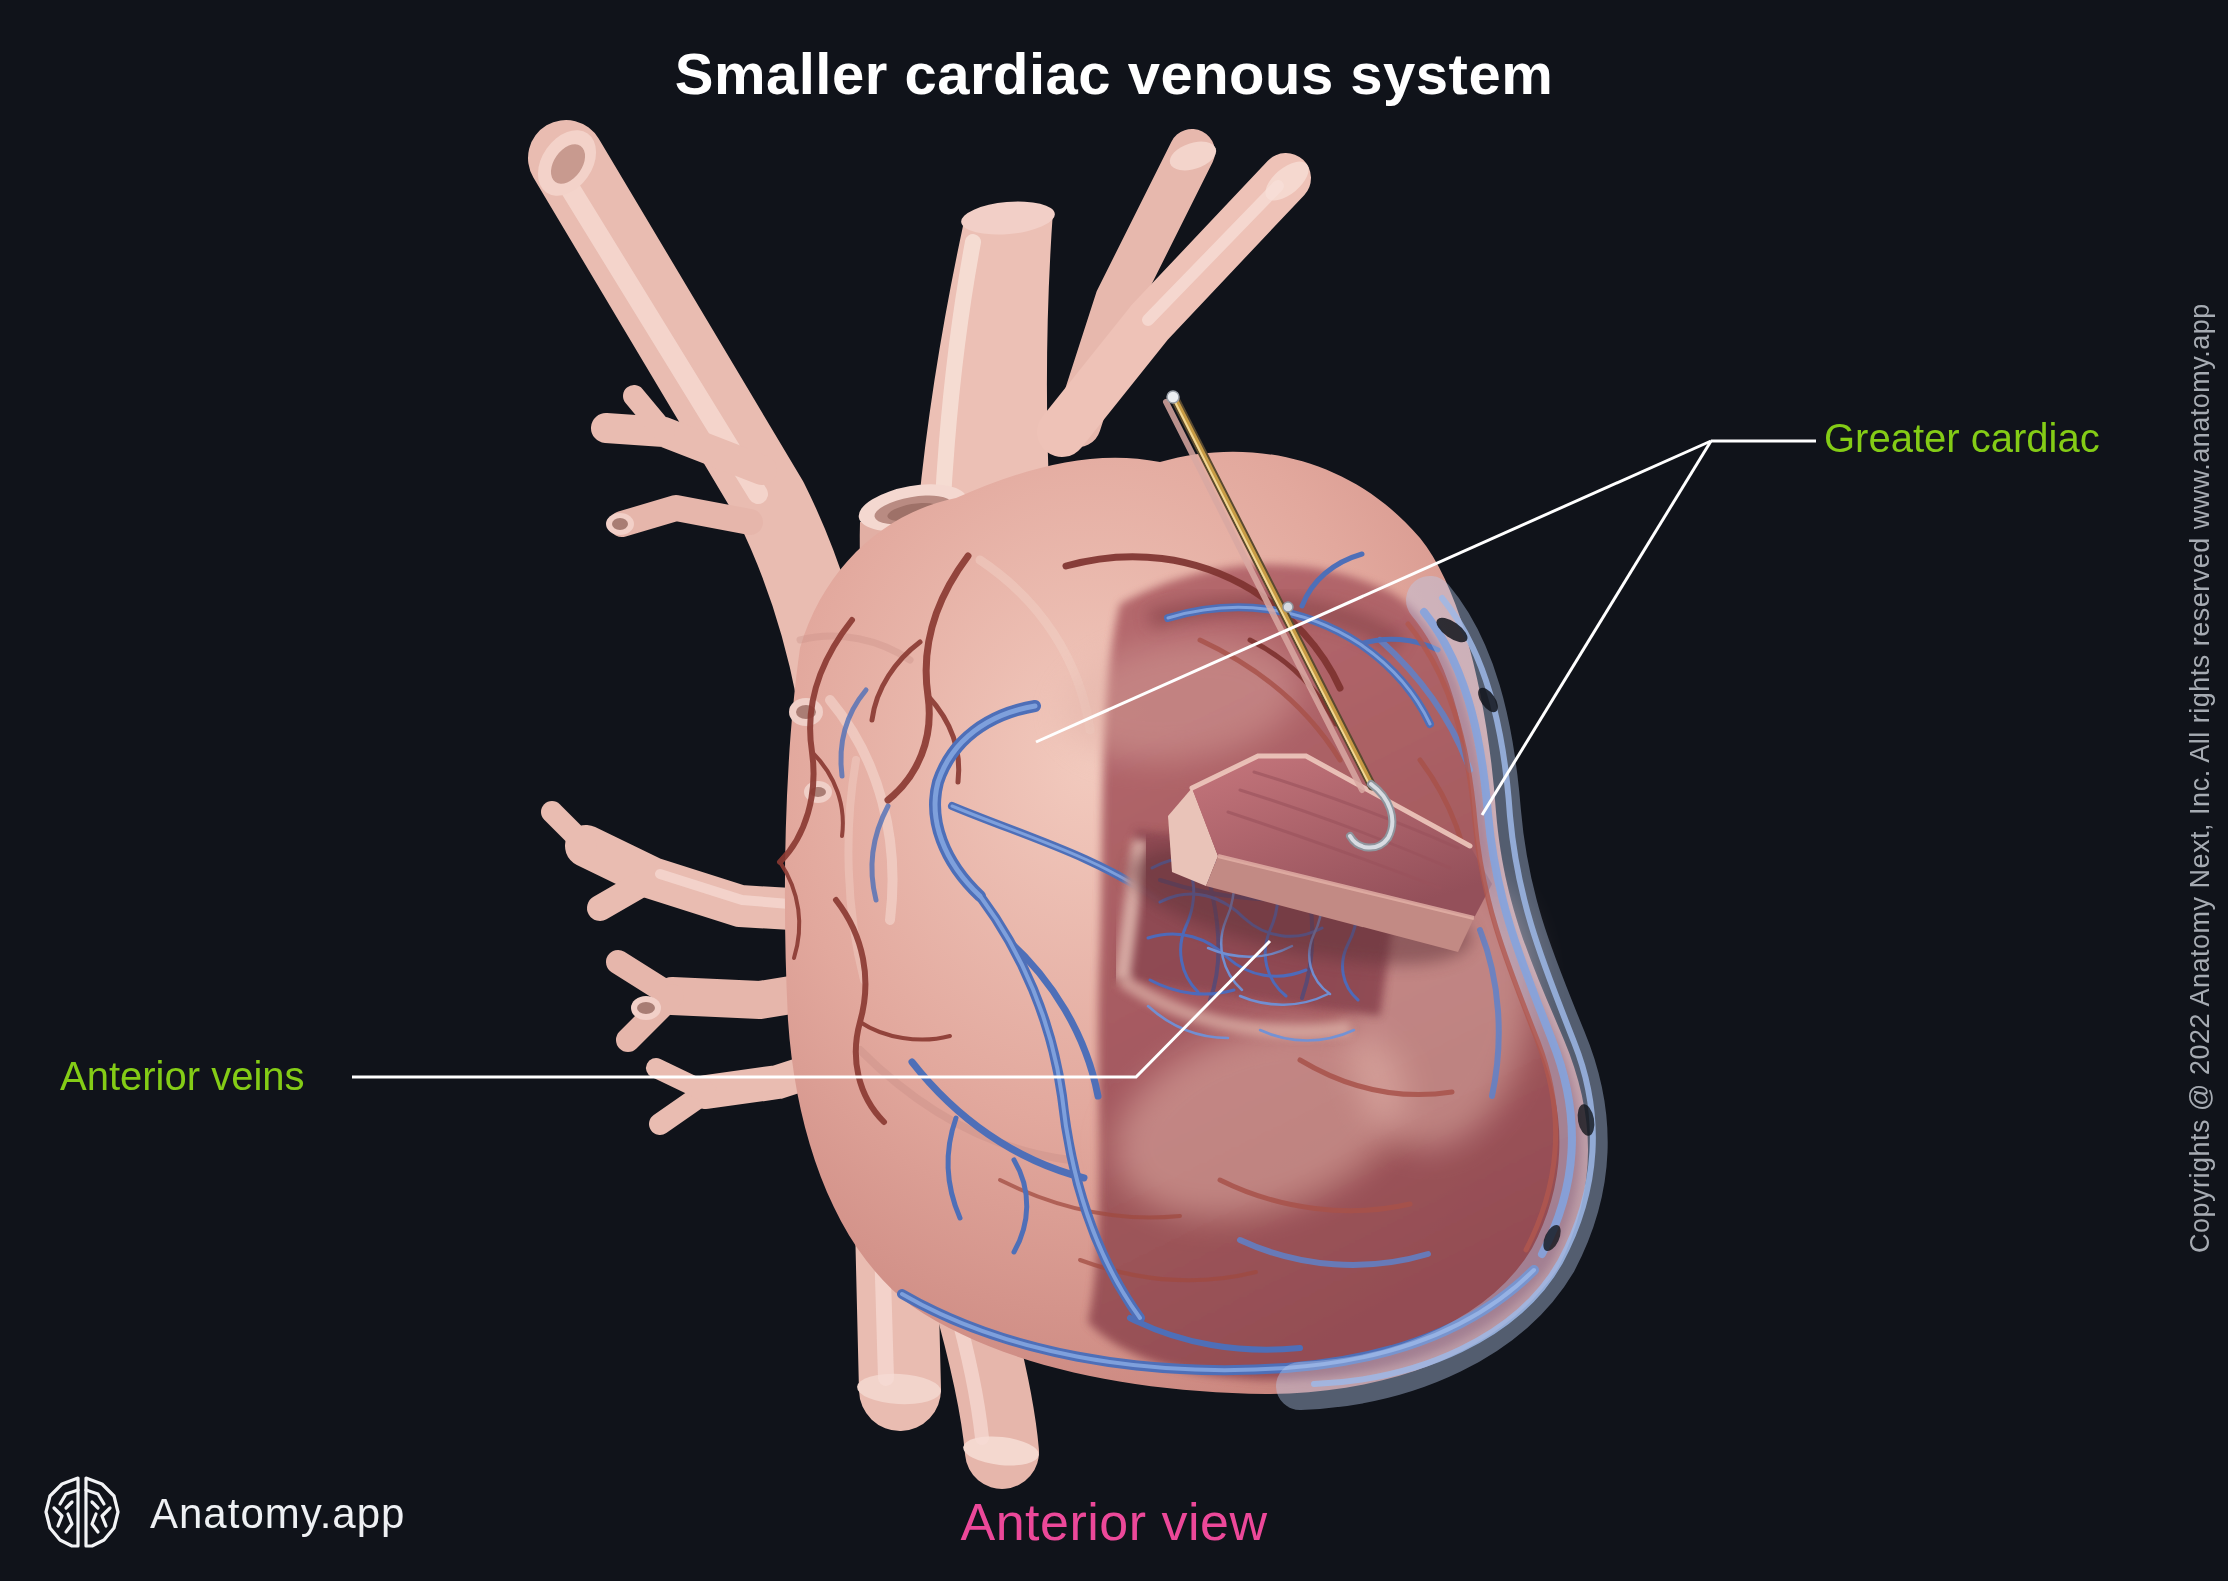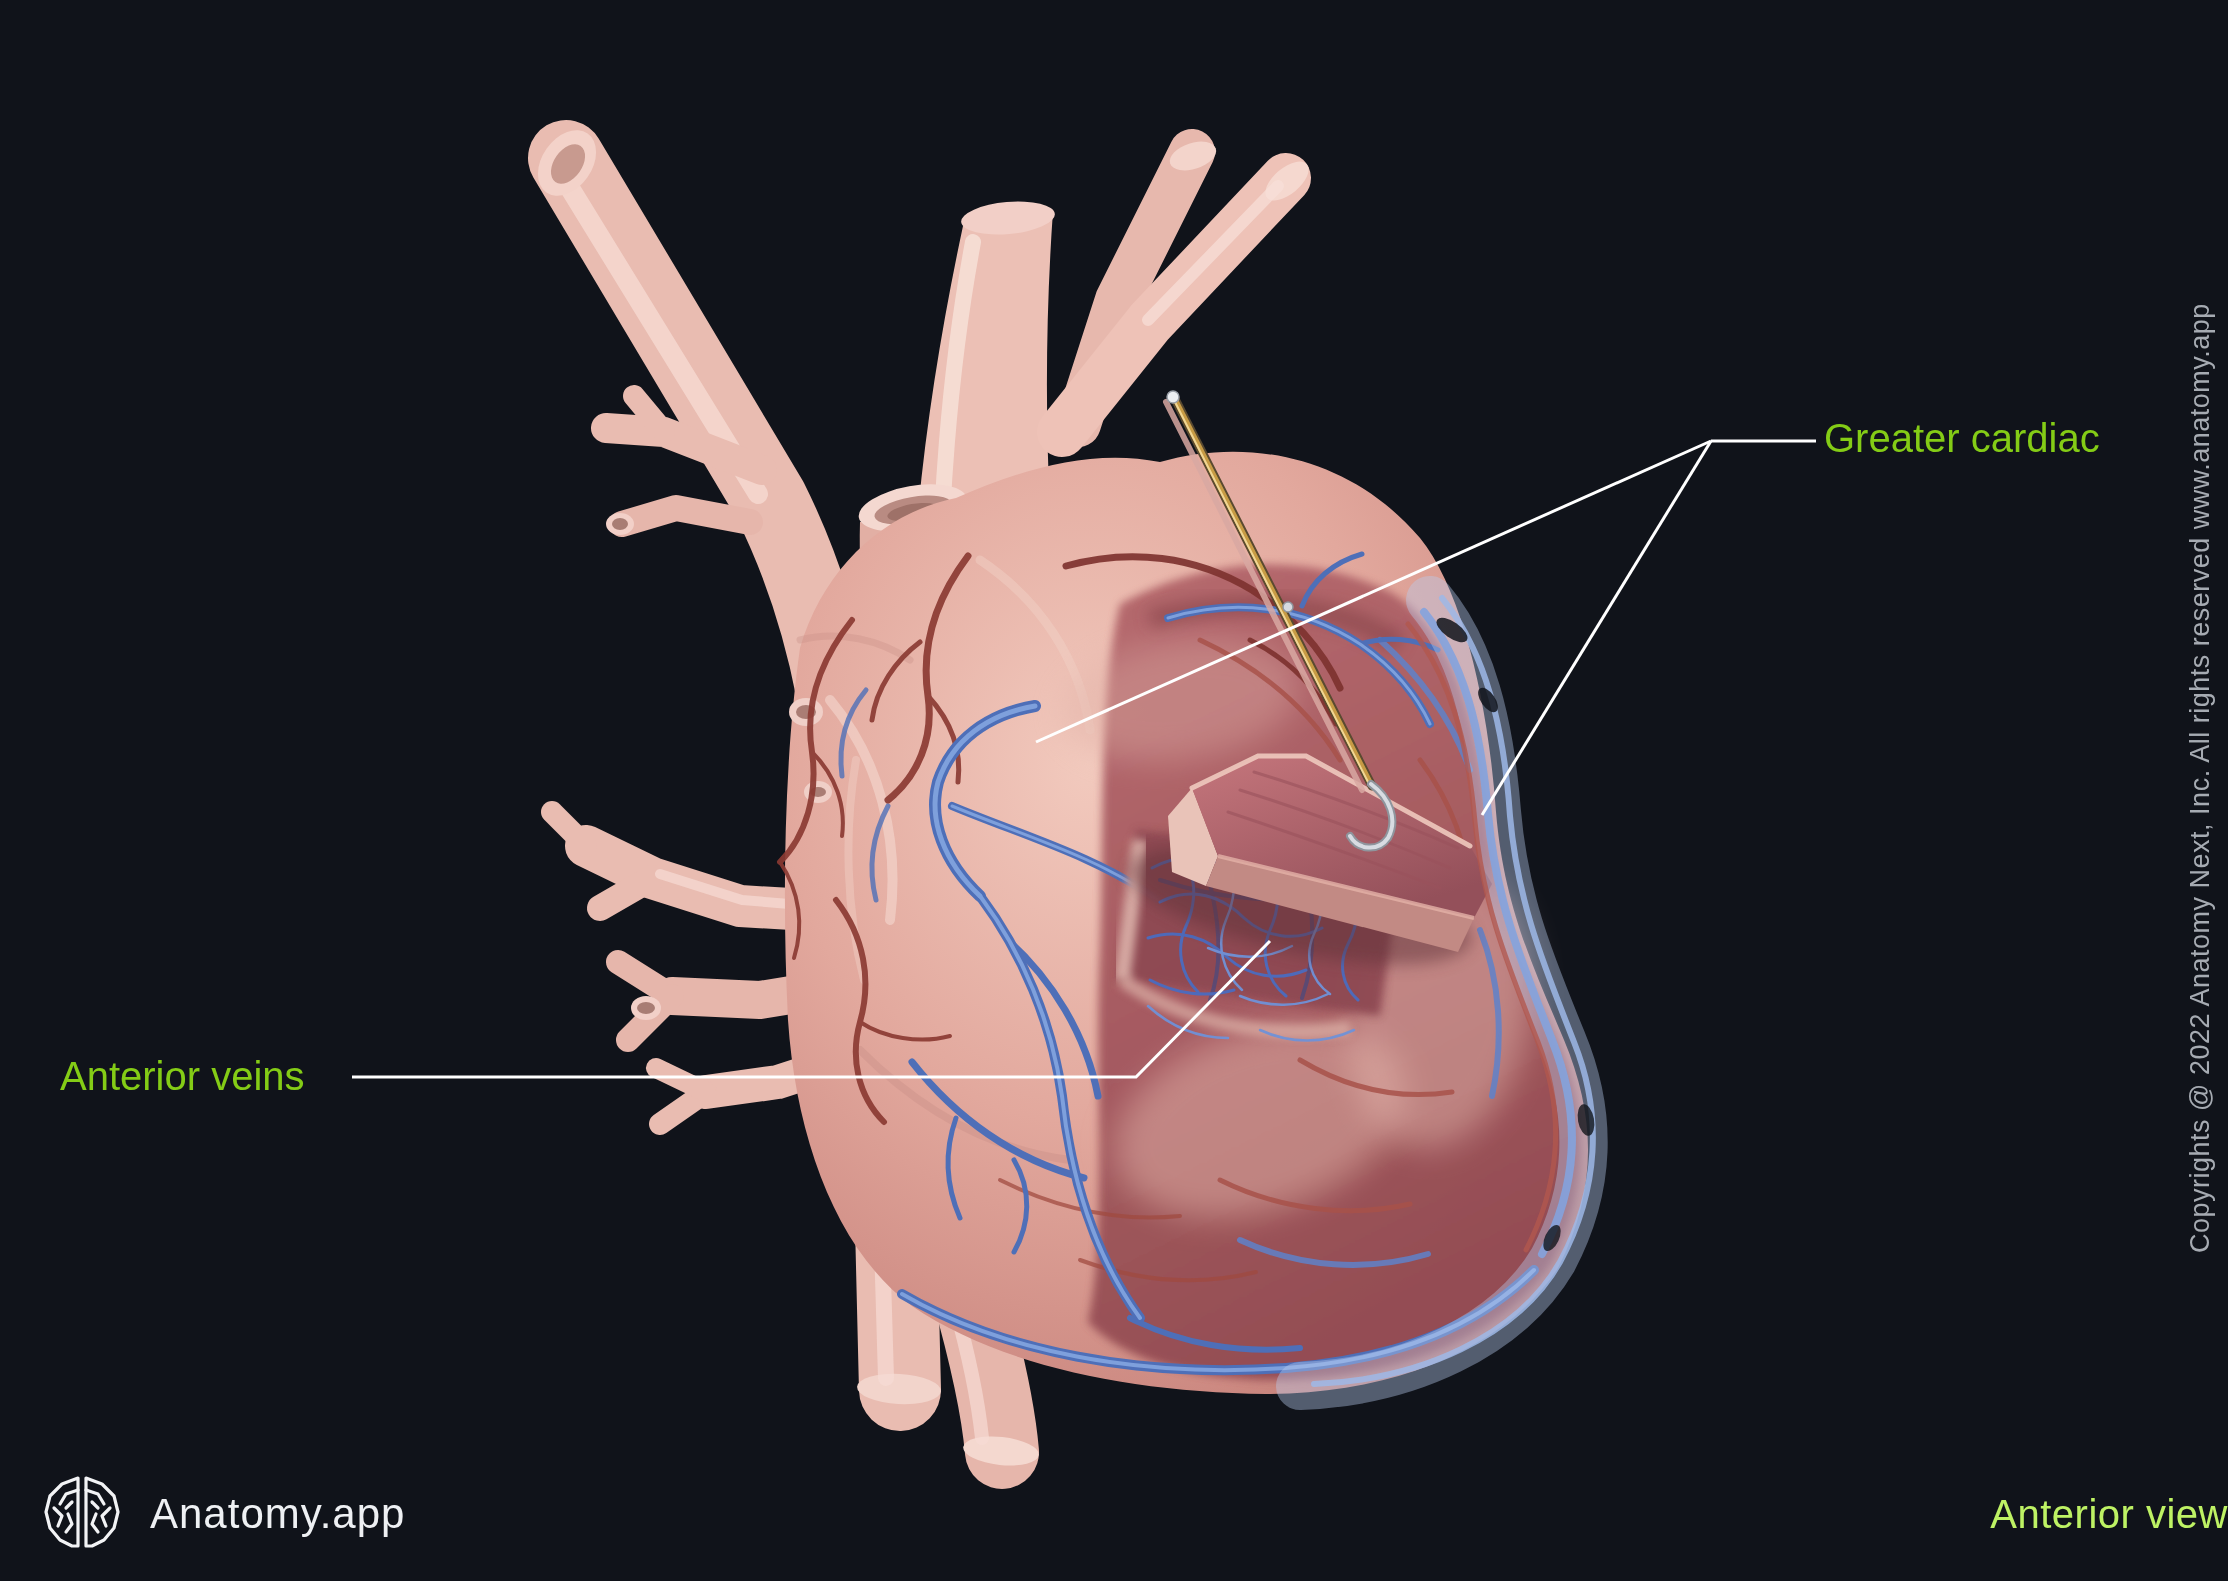--- a/index.html
+++ b/index.html
@@ -16,22 +16,22 @@
     text-align:center;
     color:#ffffff;font-size:58px;font-weight:700;letter-spacing:.5px;
   }
   .label{
     position:absolute;color:#84cc16;font-size:40px;line-height:52px;font-weight:400;
     white-space:nowrap;
   }
   .label-greater{left:1824px;top:412px;text-align:left;}
   .label-thebesian{left:60px;top:1052px;line-height:48px;}
   .view-caption{
-    position:absolute;left:0;right:0;top:1492px;text-align:right;
-    color:#bef264;font-size:40px;font-weight:400;letter-spacing:.5px;
+    position:absolute;left:0;right:0;top:1492px;text-align:center;
+    color:#ec4899;font-size:52px;font-weight:400;letter-spacing:.5px;
   }
   .brand{
     position:absolute;left:38px;top:1472px;
     display:flex;align-items:center;gap:24px;
   }
   .brand .brand-text{color:#eef0f3;font-size:42px;letter-spacing:1px;text-align:center;}
   .watermark{
     position:absolute;left:1753px;top:785px;width:900px;height:36px;
     transform:rotate(-90deg);transform-origin:50% 50%;
     color:#a6abb2;font-size:27px;letter-spacing:.5px;text-align:center;
@@ -287,20 +287,21 @@
     </g>
 
     <g stroke="#ffffff" stroke-width="3" fill="none">
       <path d="M 352 1077 L 1136 1077 L 1270 941"></path>
       <path d="M 1816 441 L 1711 441"></path>
       <path d="M 1711 441 L 1036 742"></path>
       <path d="M 1711 441 L 1482 815"></path>
     </g>
   </svg>
 
+  <div class="title">Smaller cardiac venous system</div>
 
   <div class="label label-greater">
     <div>Greater cardiac</div>
   </div>
 
   <div class="label label-thebesian">
     <div>Anterior veins</div>
   </div>
 
   <div class="view-caption">Anterior view</div>

